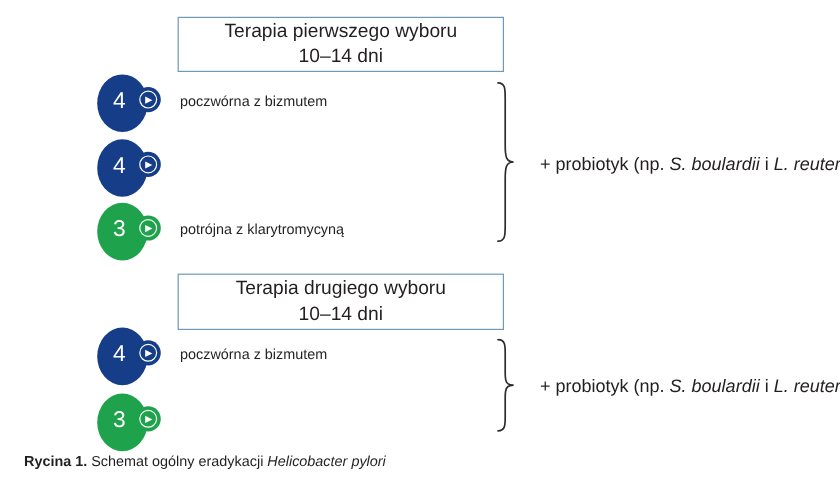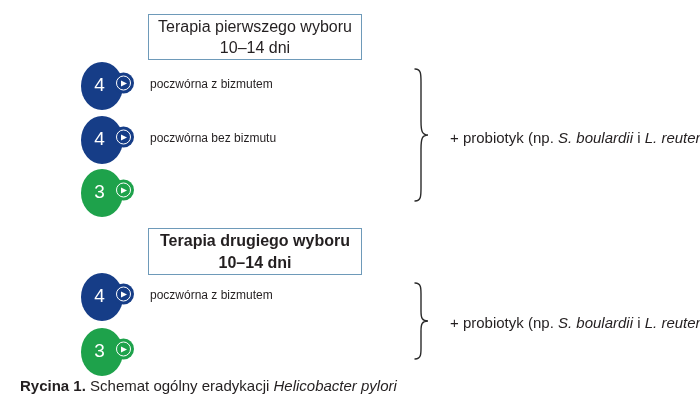--- a/index.html
+++ b/index.html
@@ -8,21 +8,21 @@
     width: 700px;
     height: 408px;
     background: var(--white, #ffffff);
     font-family: "Liberation Sans", sans-serif;
     color: var(--text, #231f20);
     overflow: hidden;
   }
   .header-box {
     position: absolute;
     left: 148px;
-    width: 214px;
+    width: 272px;
     box-sizing: border-box;
     border: 1.5px solid var(--box-border, #6e9ab9);
     background: #ffffff;
     display: flex;
     flex-direction: column;
     align-items: center;
     justify-content: center;
     text-align: center;
     font-size: 16px;
     line-height: 1.32;
@@ -100,21 +100,21 @@
     position: absolute;
     left: 450px;
     transform: translateY(-50%);
     font-size: 15px;
     white-space: nowrap;
   }
   .caption {
     position: absolute;
     left: 20px;
     top: 377px;
-    font-size: 15px;
+    font-size: 12px;
     white-space: nowrap;
   }
   .caption .bold { font-weight: bold; }
   i { }
 </style>
 </head>
 <body>
 
 <div class="stage">
 
@@ -137,45 +137,45 @@
 
   <div class="row" style="top:140px;">
     <div class="badge navy">
       <span class="num">4</span>
       <span class="play">
           <span class="ring">
             <span class="tri"></span>
           </span>
         </span>
     </div>
-    <span class="row-label">poczwórna bez bizmutu</span>
   </div>
 
   <div class="row" style="top:193px;">
     <div class="badge green">
       <span class="num">3</span>
       <span class="play">
           <span class="ring">
             <span class="tri"></span>
           </span>
         </span>
     </div>
+    <span class="row-label">potrójna z klarytromycyną</span>
   </div>
 
   <div class="brace" style="top:68px;">
     <svg width="16" height="134" viewBox="0 0 16 134" fill="none" xmlns="http://www.w3.org/2000/svg">
       <path d="M 2 1 C 8 1, 8 6, 8 14 L 8 53 C 8 63, 9 67, 15 67 C 9 67, 8 71, 8 81 L 8 120 C 8 128, 8 133, 2 133" stroke="#2b2b2b" stroke-width="1.4" stroke-linecap="round" fill="none"></path>
     </svg>
   </div>
 
   <div class="annotation" style="top:137px;">
     <span>+ probiotyk (np. </span><i>S. boulardii</i><span> i </span><i>L. reuteri</i>
   </div>
 
-  <div class="header-box" style="top:228px; height:47px;font-weight:bold;">
+  <div class="header-box" style="top:228px; height:47px;">
     <div>Terapia drugiego wyboru</div>
     <div>10–14 dni</div>
   </div>
 
   <div class="row" style="top:297px;">
     <div class="badge navy">
       <span class="num">4</span>
       <span class="play">
           <span class="ring">
             <span class="tri"></span>

